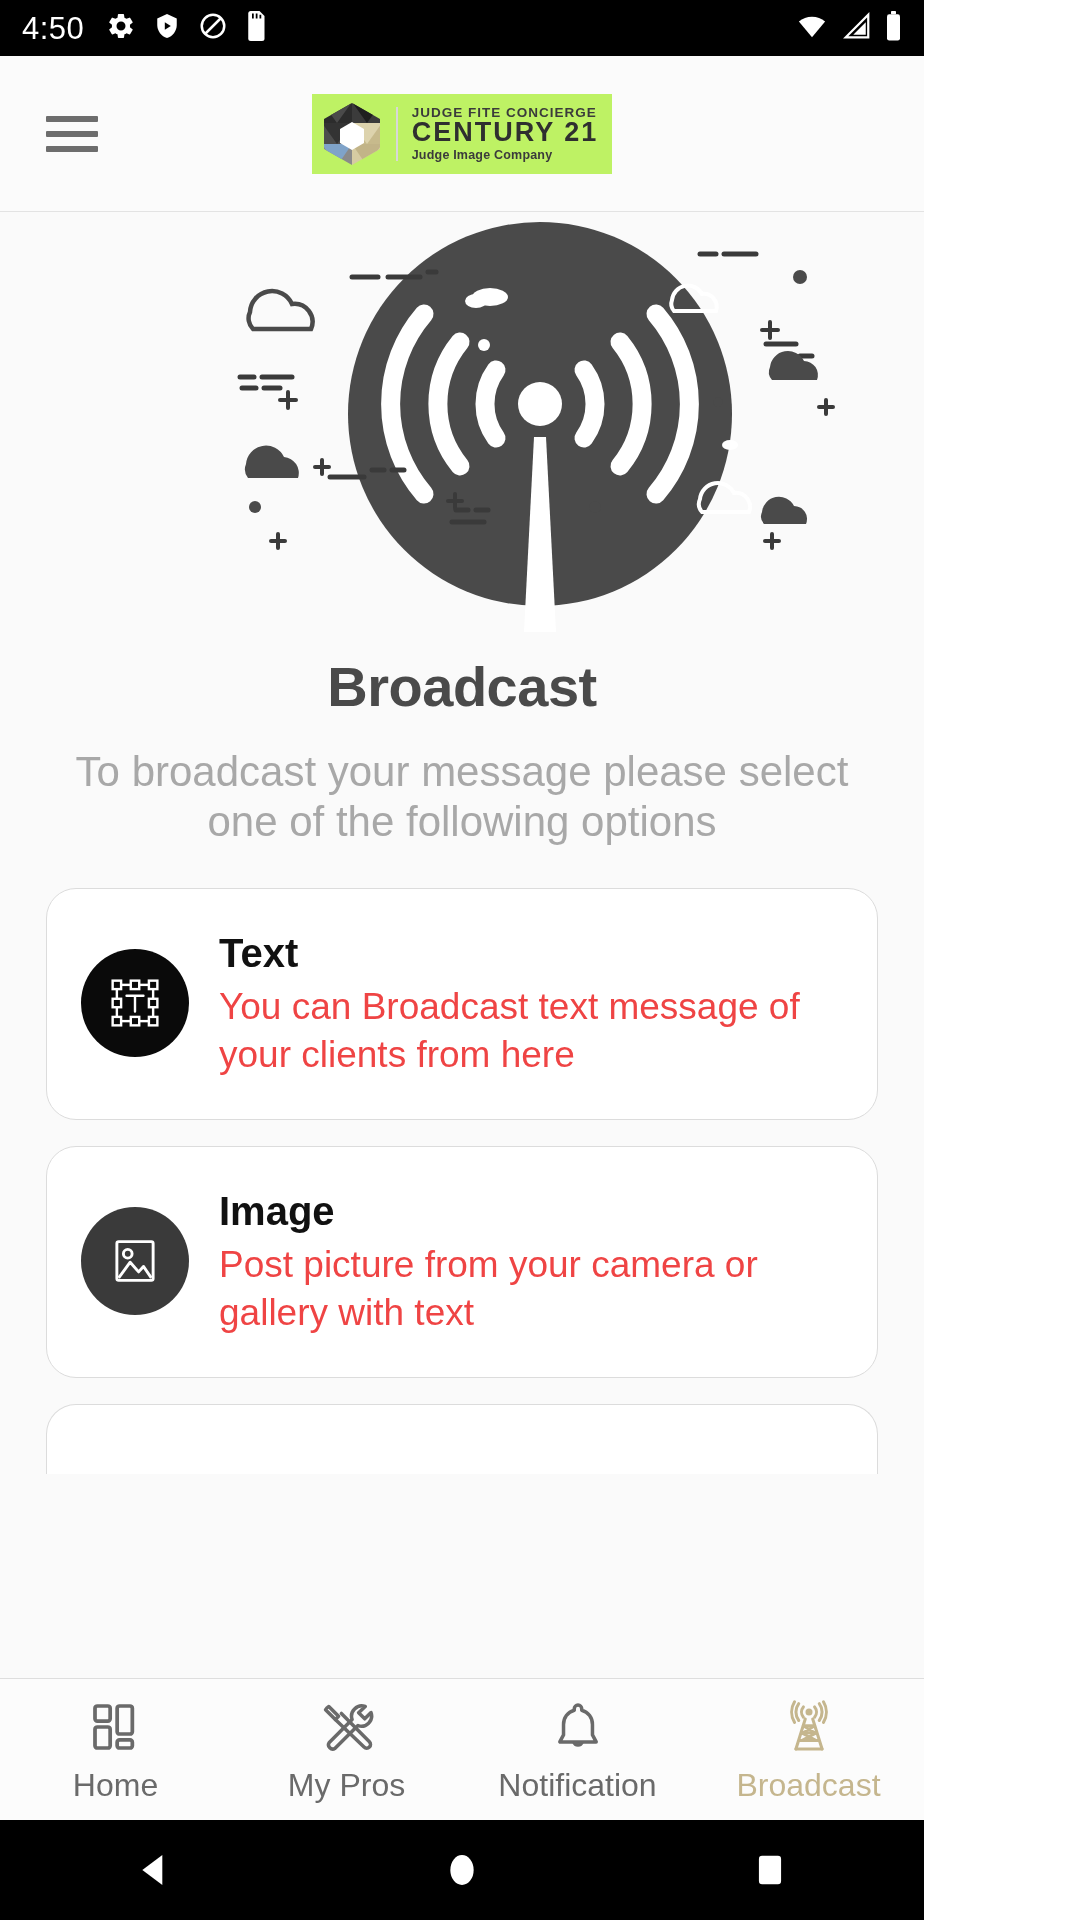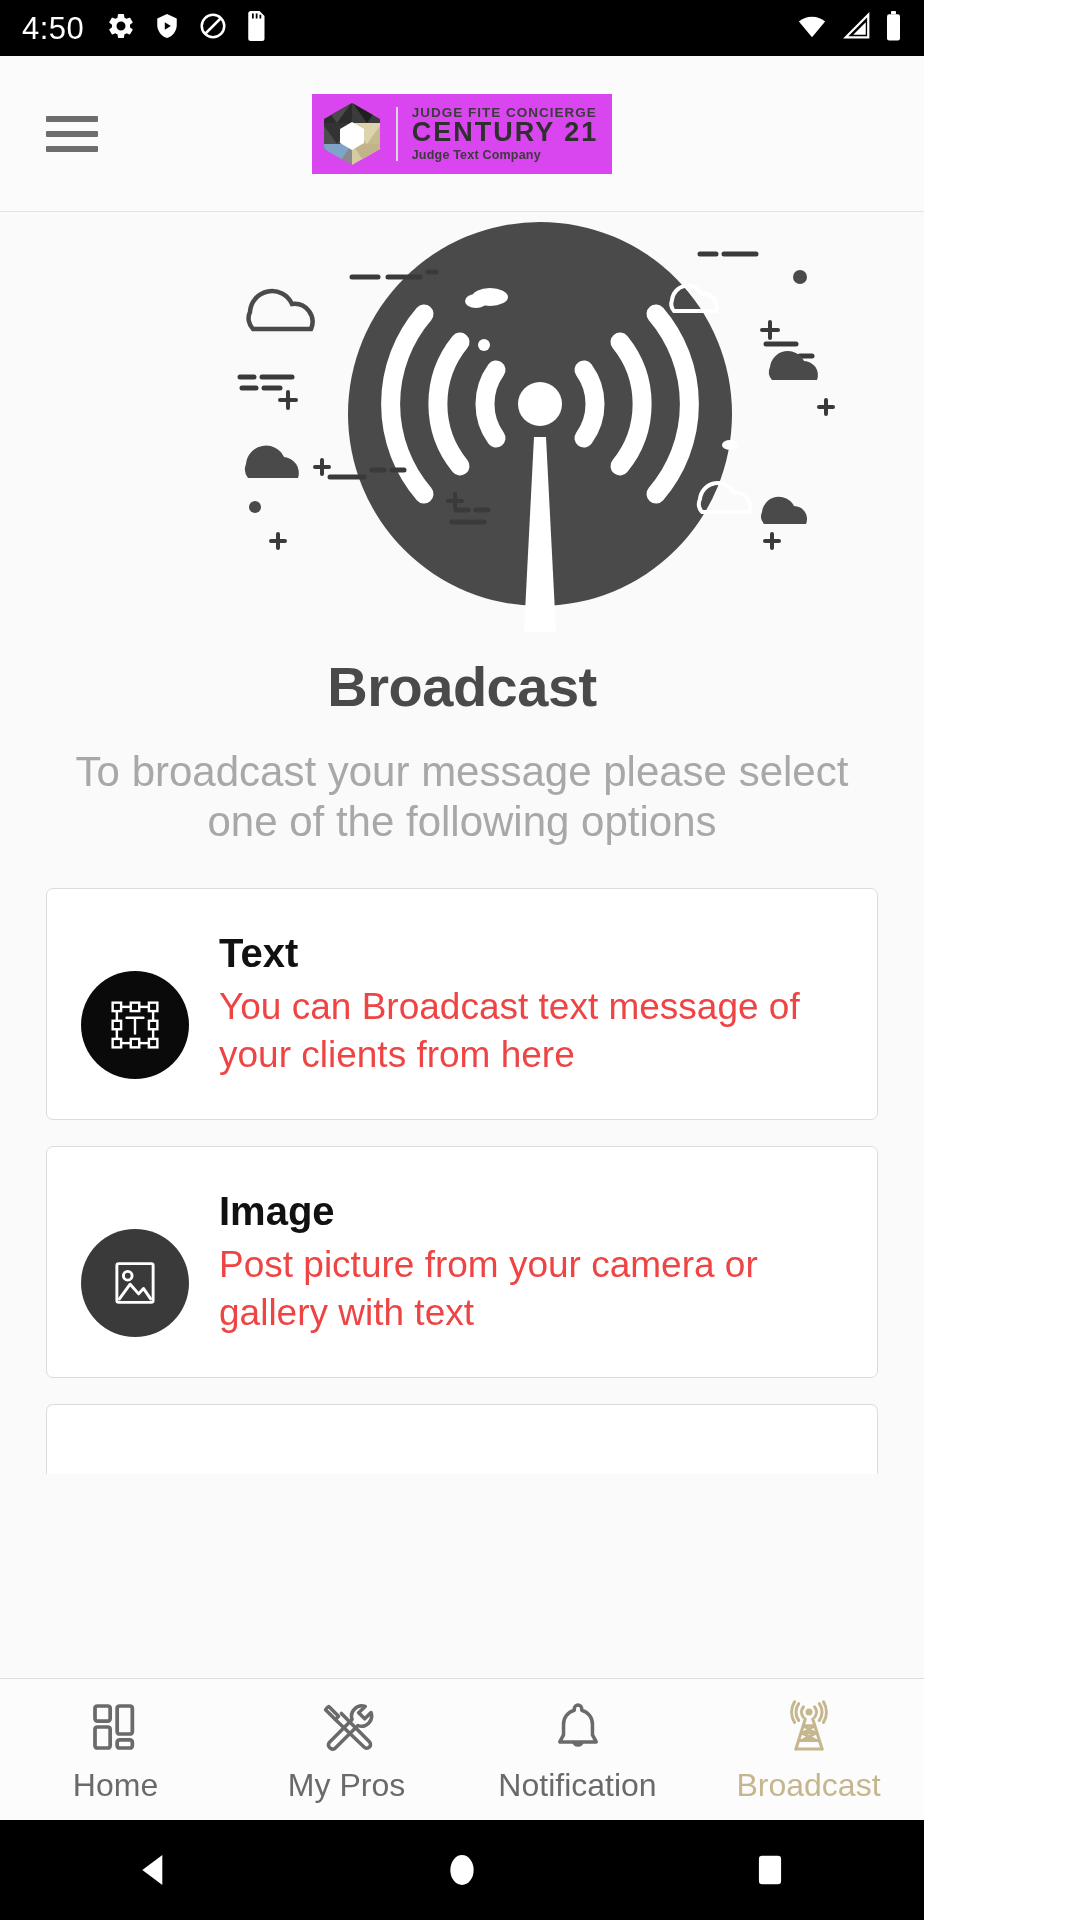--- a/index.html
+++ b/index.html
@@ -30,21 +30,21 @@
   }
   .hamburger {
     position:absolute; left:46px; top:50%; transform:translateY(-50%);
     width:52px; height:36px; display:flex; flex-direction:column; justify-content:space-between;
     cursor:pointer;
   }
   .hamburger span { display:block; height:6px; width:100%; background:#6d6d6d; border-radius:1px; }
 
   .logo-wrap {
     margin:0 auto; display:flex; align-items:center; gap:14px;
-    background:#d946ef; padding:8px 14px 8px 10px;
+    background:#bef264; padding:8px 14px 8px 10px;
   }
   .logo-mark { width:60px; height:64px; flex:0 0 60px; }
   .logo-divider { width:2px; height:54px; background:#d8d8d8; flex:0 0 2px; }
   .logo-text { display:flex; flex-direction:column; justify-content:center; line-height:1; }
   .logo-l1 { font-size:13.5px; font-weight:700; letter-spacing:1.0px; color:#3b3b3b; }
   .logo-l2 { font-size:27px; font-weight:700; letter-spacing:2.0px; color:#2f2f2f; margin:0 0 3px; }
   .logo-l3 { font-size:12.5px; font-weight:700; letter-spacing:0.2px; color:#3b3b3b; }
 
   
   .content {
@@ -56,22 +56,22 @@
     text-align:center; font-size:56px; font-weight:700; color:#4a4a4a;
     margin-top:22px; letter-spacing:-0.5px;
   }
   .page-subtitle {
     text-align:center; font-size:42px; color:#a8a8a8; line-height:1.18;
     margin:28px auto 0; max-width:810px; font-weight:400;
   }
 
   .cards { margin-top:42px; padding:0 46px; }
   .card {
-    background:#ffffff; border:1.5px solid #dcdcdc; border-radius:7px;
-    display:flex; align-items:flex-end; padding:38px 34px 40px 34px;
+    background:#ffffff; border:1.5px solid #dcdcdc; border-radius:30px;
+    display:flex; align-items:center; padding:38px 34px 40px 34px;
     margin-bottom:26px; cursor:pointer;
   }
   .card-icon {
     flex:0 0 108px; width:108px; height:108px; border-radius:50%;
     display:flex; align-items:center; justify-content:center; margin-right:30px;
   }
   .icon-text-bg { background:#0a0a0a; }
   .icon-image-bg { background:#3a3a3a; }
   .card-body { flex:1 1 auto; padding-top:4px; }
   .card-title { font-size:40px; font-weight:700; color:#111111; line-height:1.1; }
@@ -181,21 +181,21 @@
           <rect x="30" y="42" width="30" height="22" fill="#d6cba2"></rect>
           <polygon points="0,42 30,42 15,64" fill="#7fa3c9"></polygon>
           <polygon points="30,42 60,42 45,64" fill="#c2b488"></polygon>
           <polygon points="30,20 42,27 42,41 30,48 18,41 18,27" fill="#ffffff"></polygon>
         </g>
       </svg>
       <div class="logo-divider"></div>
       <div class="logo-text">
         <div class="logo-l1">JUDGE FITE CONCIERGE</div>
         <div class="logo-l2">CENTURY 21</div>
-        <div class="logo-l3">Judge Text Company</div>
+        <div class="logo-l3">Judge Image Company</div>
       </div>
     </div>
   </div>
 
   <div class="content">
 
     <svg class="illustration" viewBox="0 0 1080 410">
 
       <circle cx="540" cy="192" r="192" fill="#4a4a4a"></circle>
 

